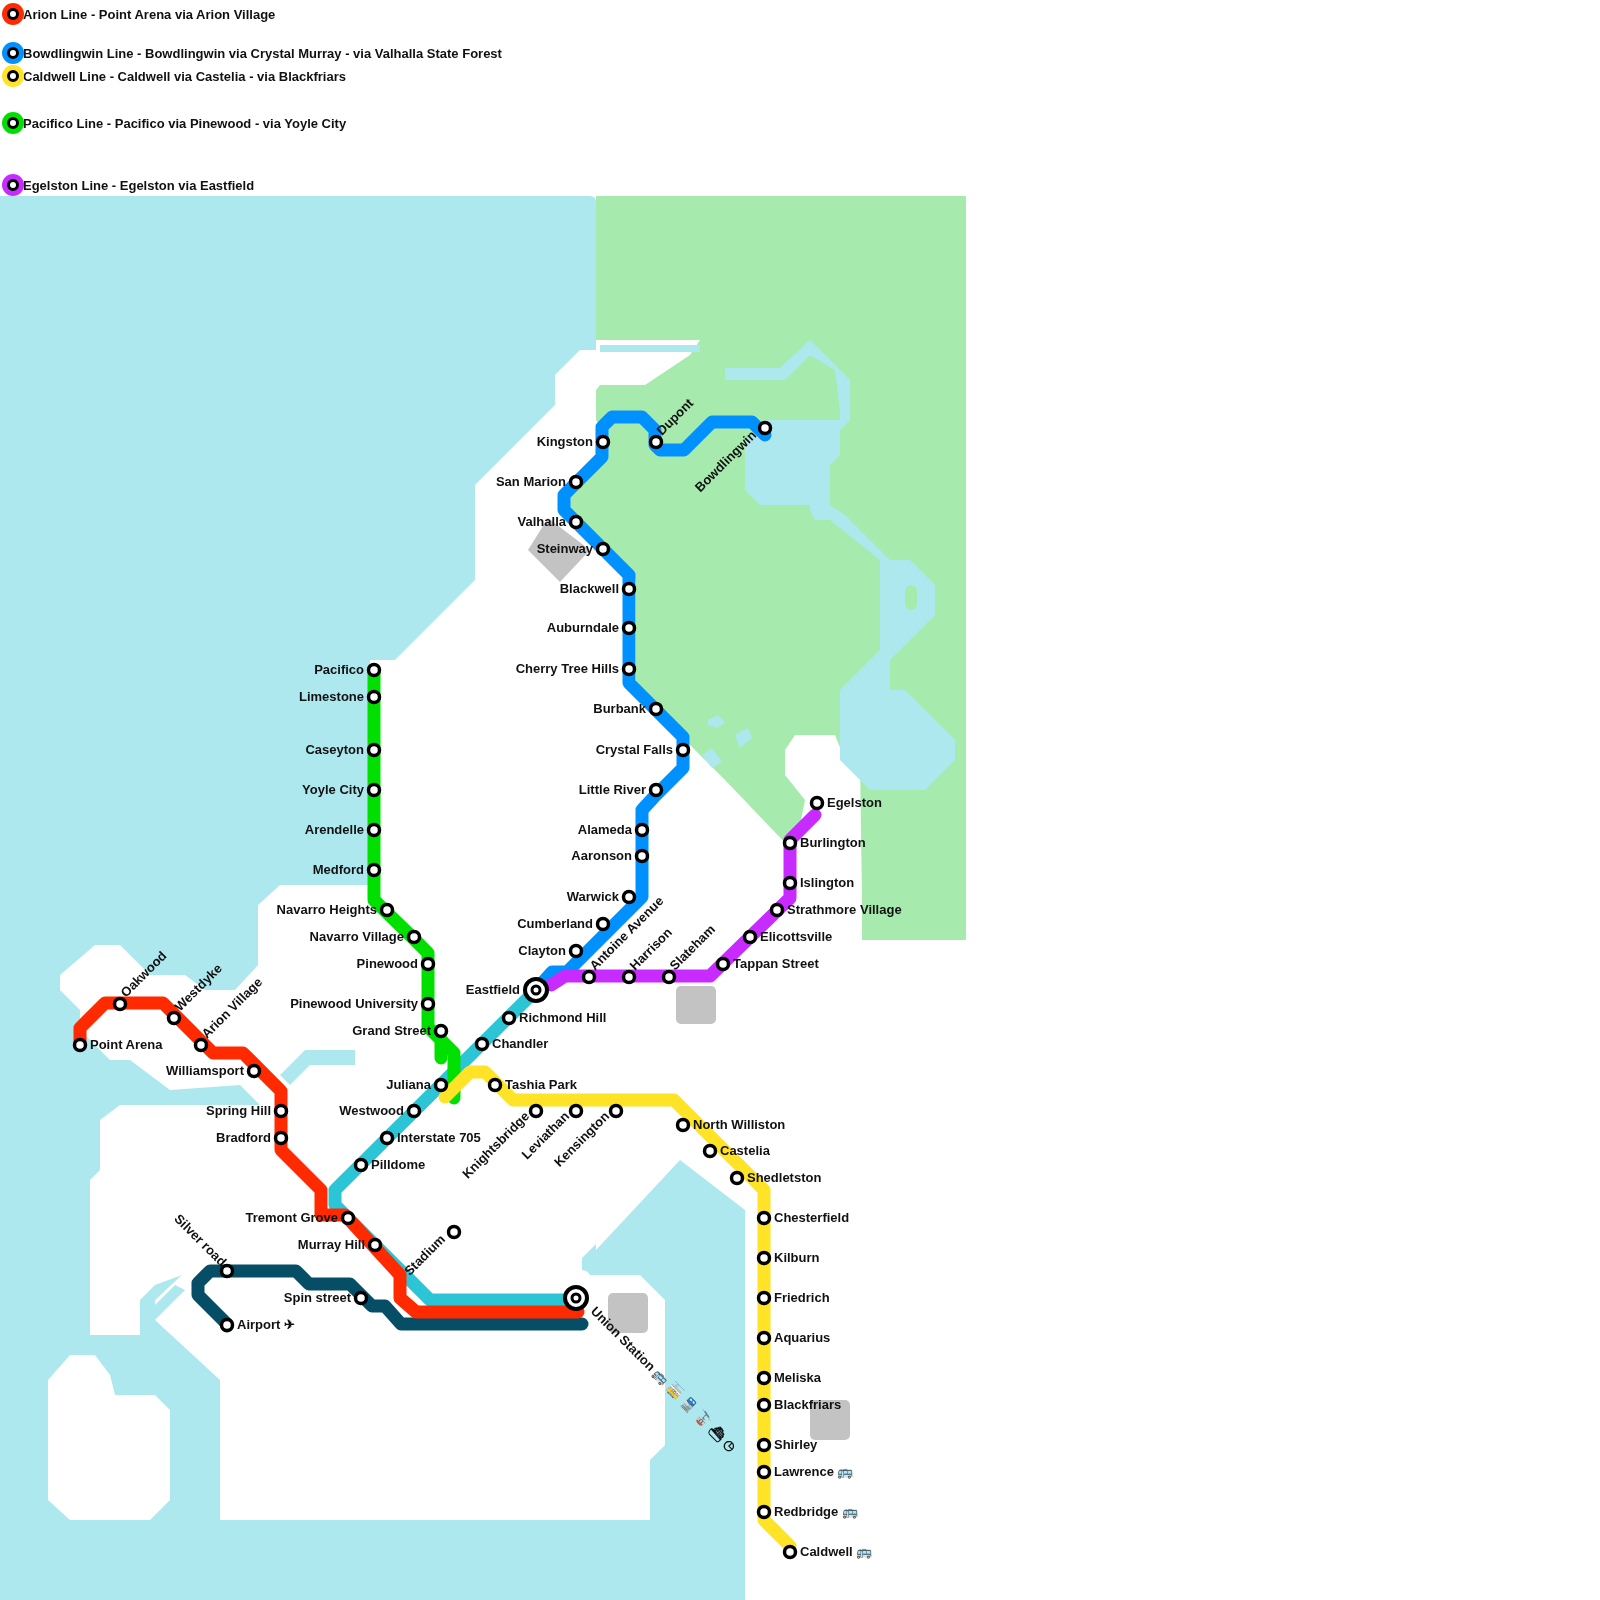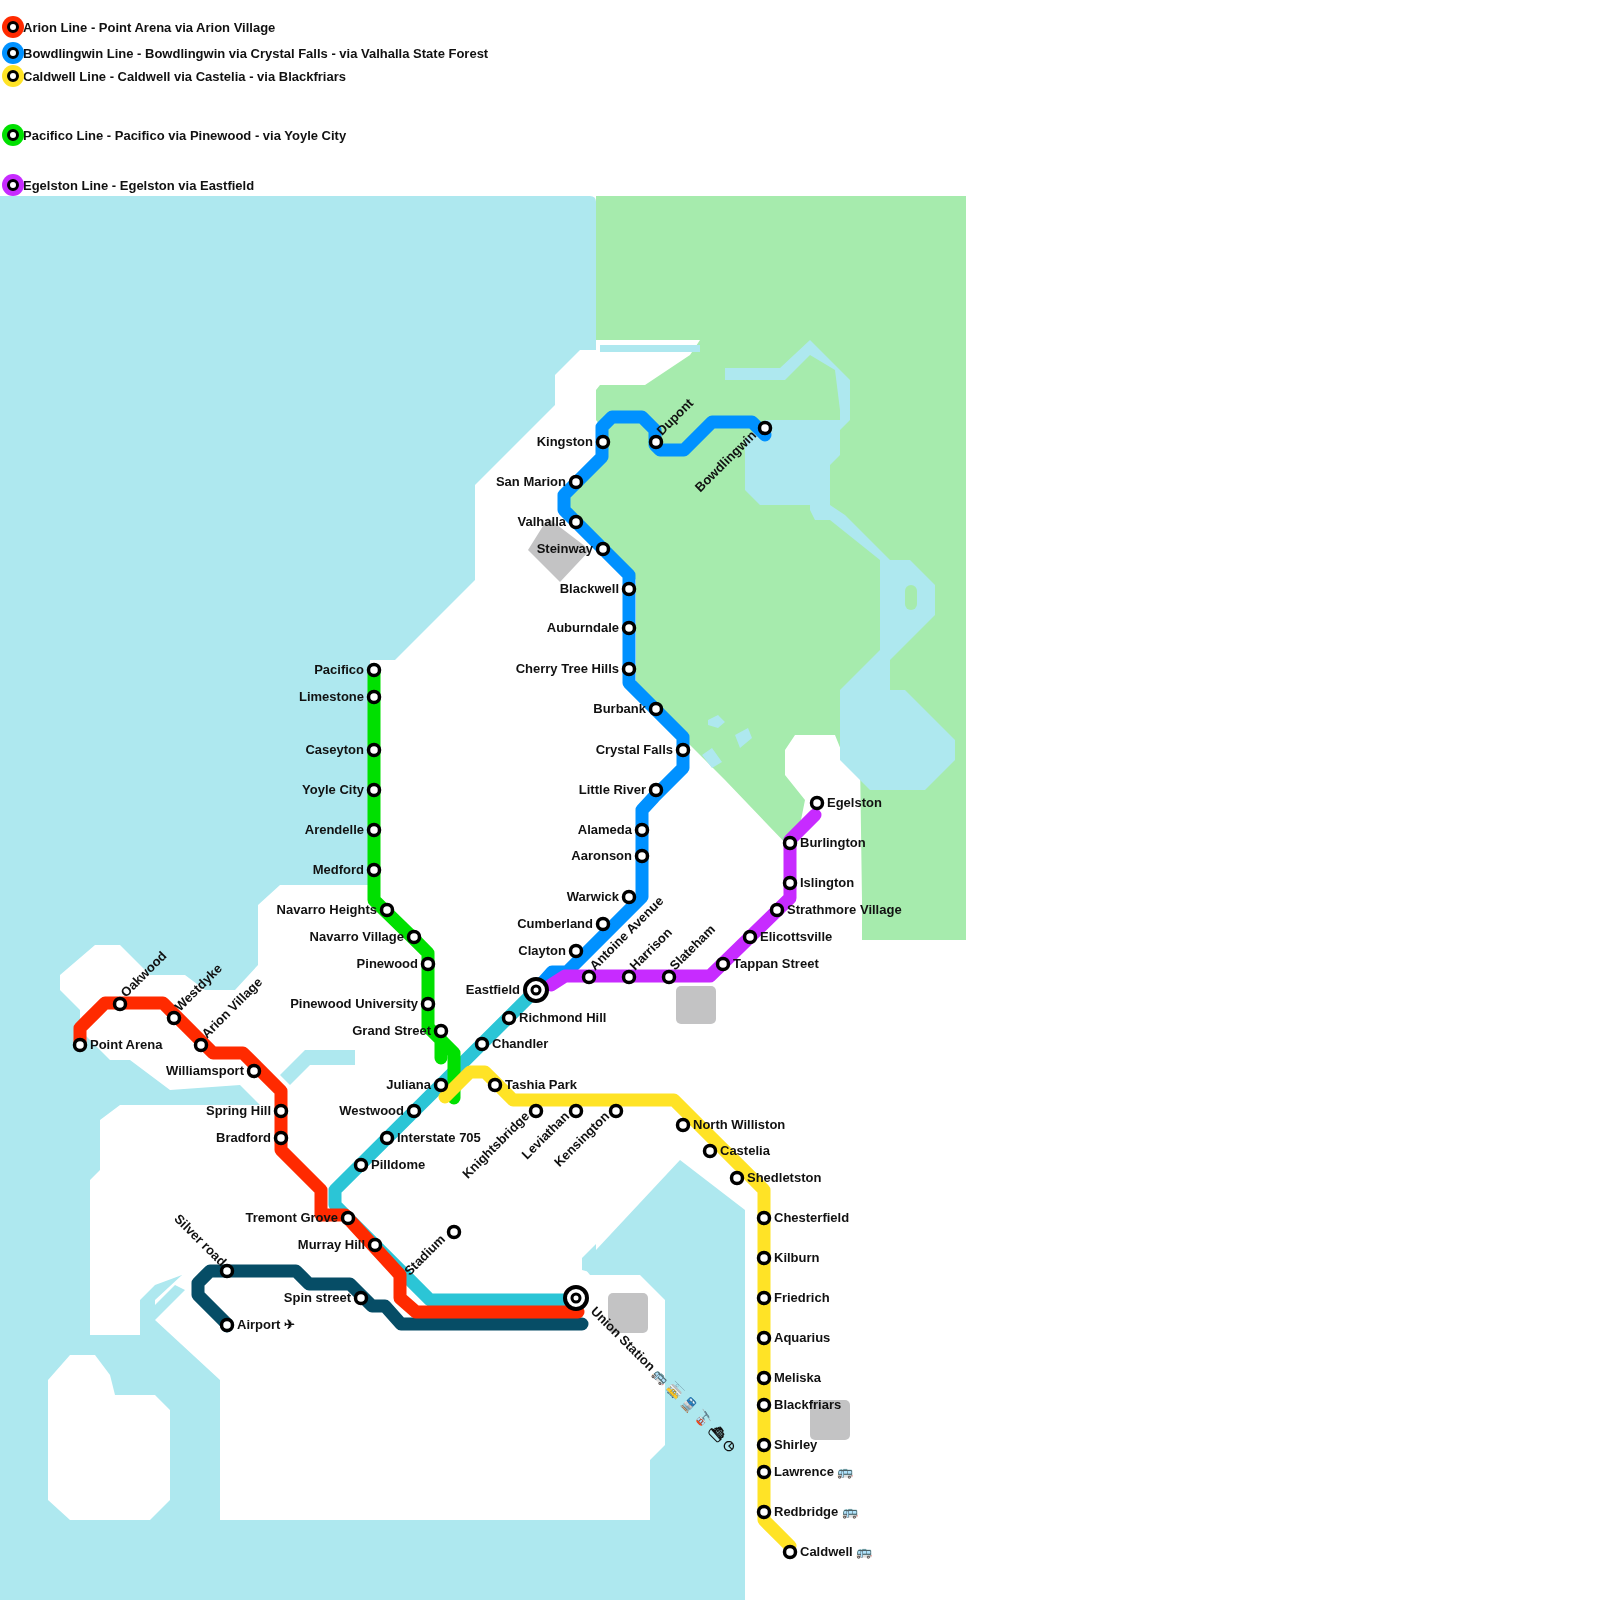--- a/index.html
+++ b/index.html
@@ -211,33 +211,33 @@
       <text x="371" y="1169" text-anchor="start">Pilldome</text>
       <text x="221" y="1267" text-anchor="end" transform="rotate(45 221 1267)">Silver road</text>
       <text x="351" y="1302" text-anchor="end">Spin street</text>
       <text x="237" y="1329" text-anchor="start">Airport ✈</text>
       <text x="520" y="994" text-anchor="end">Eastfield</text>
       <text x="590" y="1312" text-anchor="start" transform="rotate(45 590 1312)">Union Station 🚌 🚋 🚆 🚡 ⛴ ◷</text>
     </g>
 </svg>
 
 <div class="legend">
-  <div class="legend-item" style="top:14px">
+  <div class="legend-item" style="top:1px">
     <span class="legend-dot" style="background: rgb(255, 42, 0);"></span>
     <span class="legend-label">Arion Line - Point Arena via Arion Village</span>
   </div>
   <div class="legend-item" style="top:40px">
     <span class="legend-dot" style="background: rgb(0, 145, 255);"></span>
-    <span class="legend-label">Bowdlingwin Line - Bowdlingwin via Crystal Falls - via Valhalla State Forest</span>
+    <span class="legend-label">Bowdlingwin Line - Bowdlingwin via Crystal Murray - via Valhalla State Forest</span>
   </div>
   <div class="legend-item" style="top:63px">
     <span class="legend-dot" style="background: rgb(255, 227, 38);"></span>
     <span class="legend-label">Caldwell Line - Caldwell via Castelia - via Blackfriars</span>
   </div>
-  <div class="legend-item" style="top:122px">
+  <div class="legend-item" style="top:110px">
     <span class="legend-dot" style="background: rgb(0, 224, 0);"></span>
     <span class="legend-label">Pacifico Line - Pacifico via Pinewood - via Yoyle City</span>
   </div>
   <div class="legend-item" style="top:172px">
     <span class="legend-dot" style="background: rgb(199, 43, 255);"></span>
     <span class="legend-label">Egelston Line - Egelston via Eastfield</span>
   </div>
 </div>
 
 </body></html>

